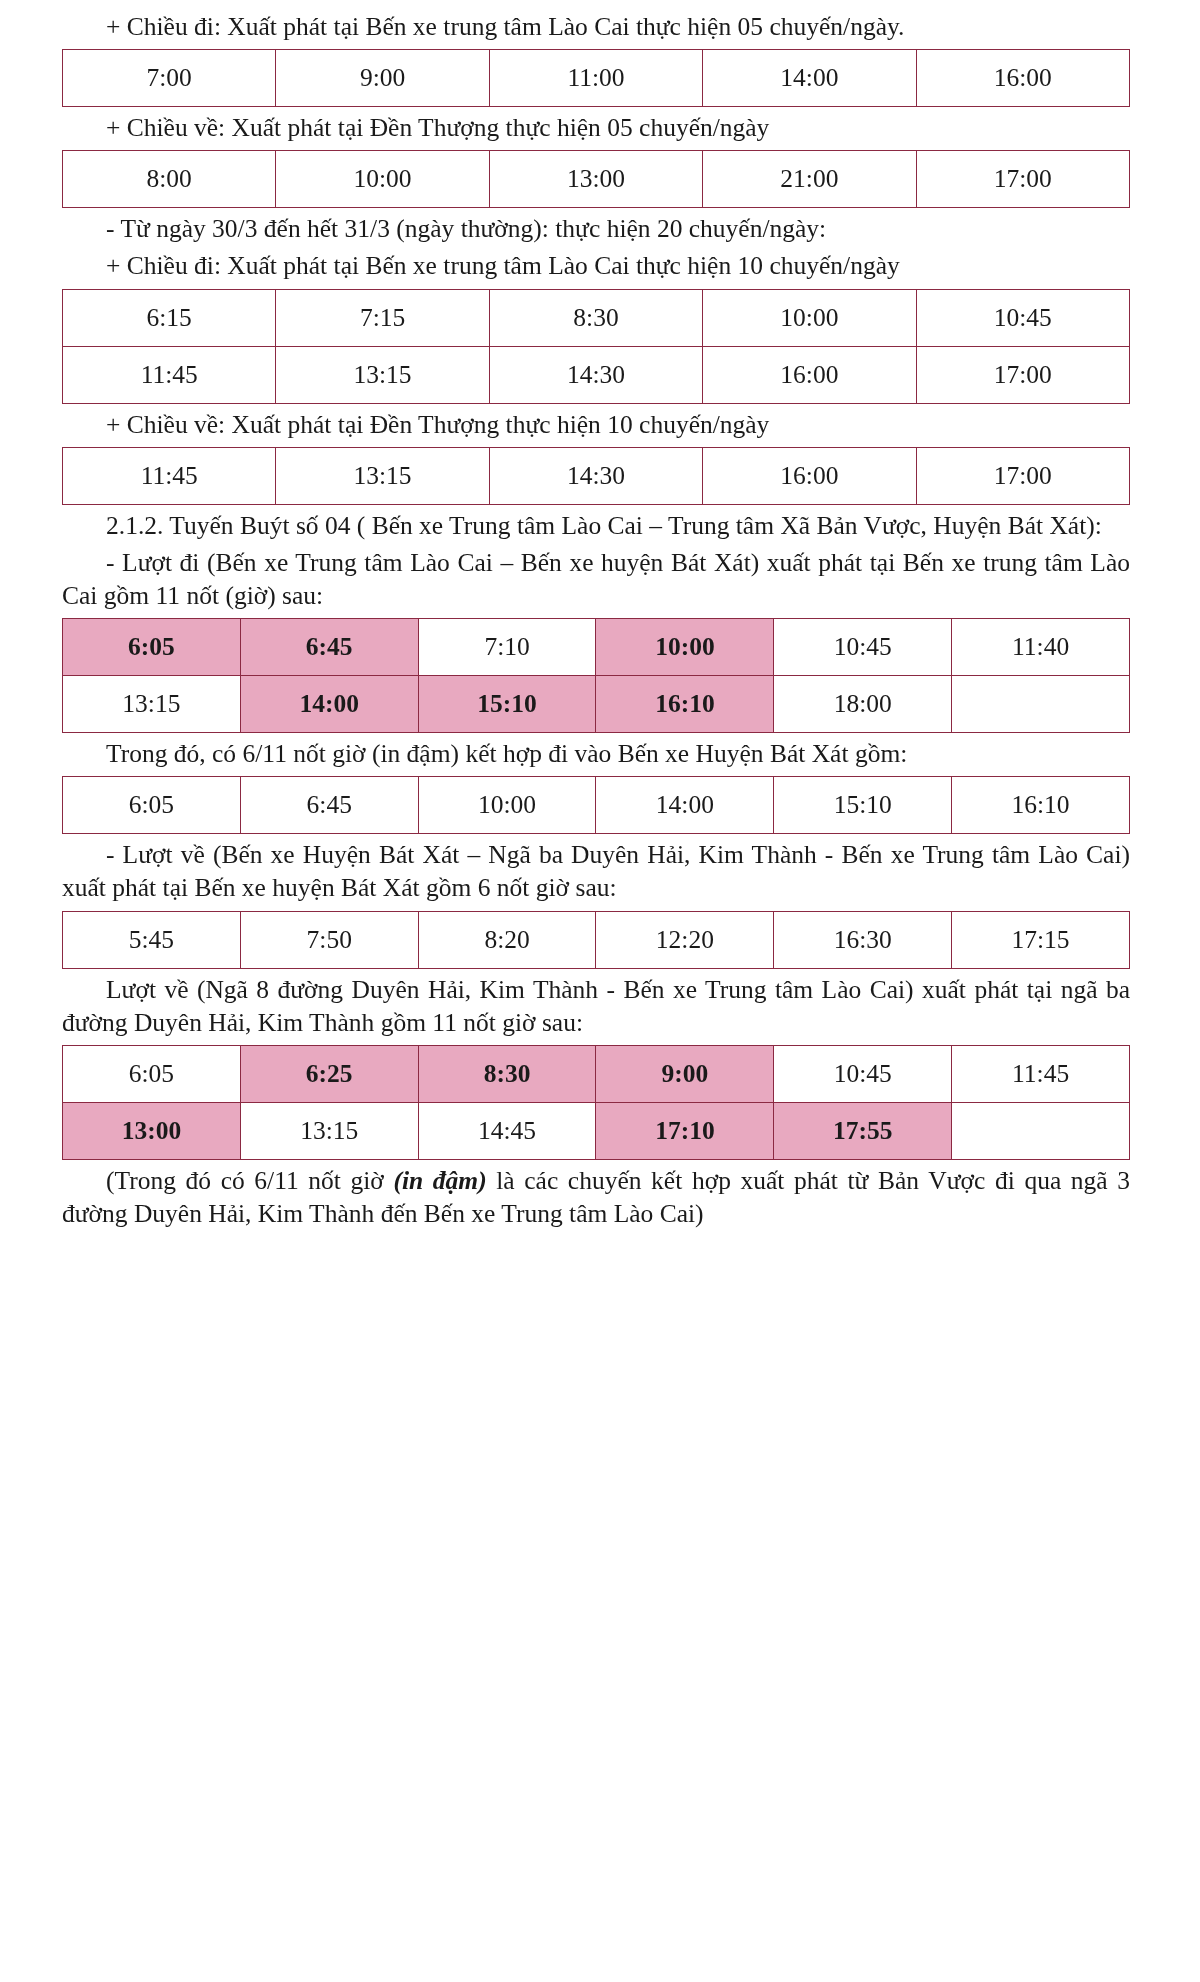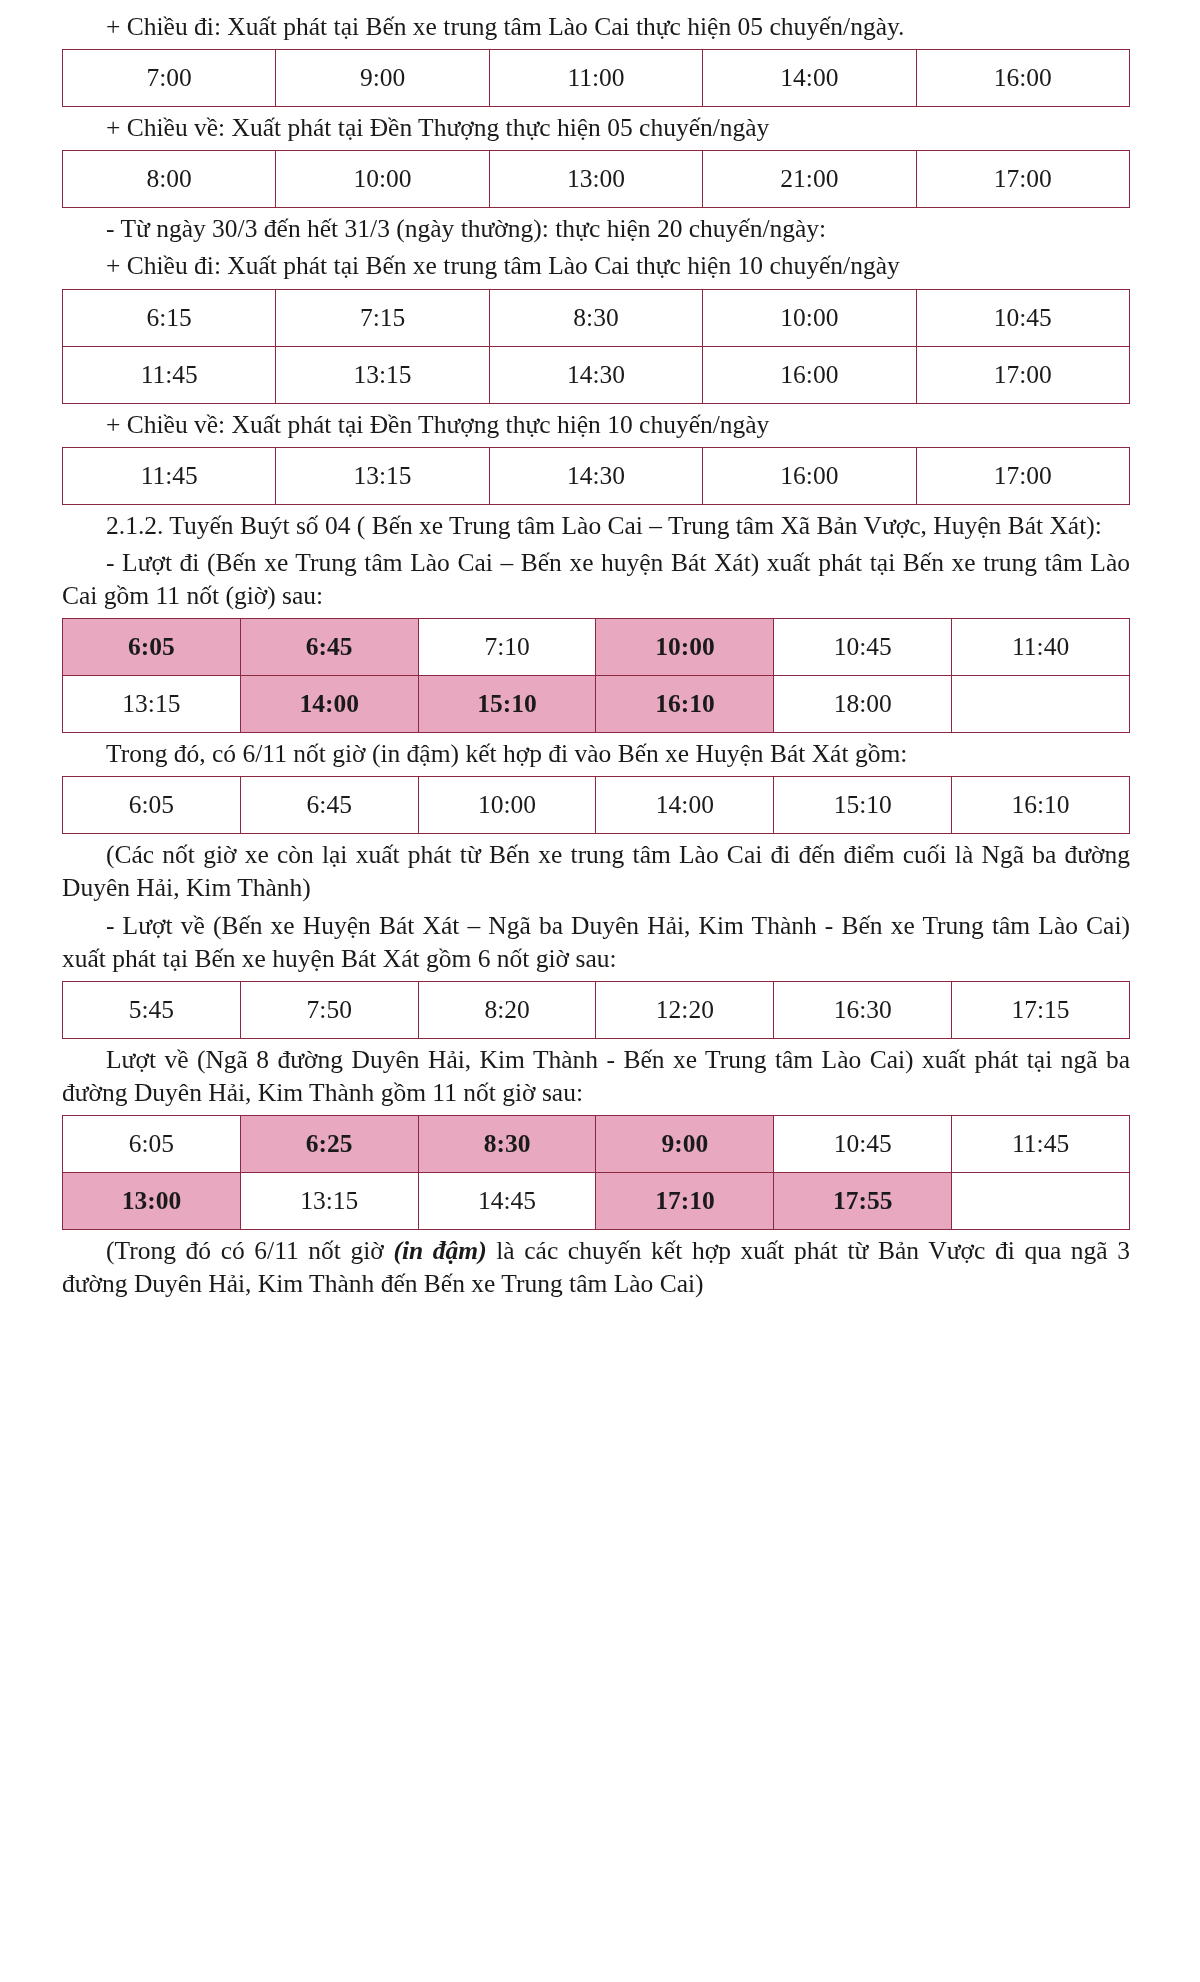--- a/index.html
+++ b/index.html
@@ -158,21 +158,20 @@
           <td>6:05</td>
           <td>6:45</td>
           <td>10:00</td>
           <td>14:00</td>
           <td>15:10</td>
           <td>16:10</td>
         </tr>
       </tbody>
     </table>
 
-  <p class="para">(Các nốt giờ xe còn lại xuất phát từ Bến xe trung tâm Lào Cai đi đến điểm cuối là Ngã ba đường Duyên Hải, Kim Thành)</p>
 
   <p class="para">- Lượt về (Bến xe Huyện Bát Xát – Ngã ba Duyên Hải, Kim Thành - Bến xe Trung tâm Lào Cai) xuất phát tại Bến xe huyện Bát Xát gồm 6 nốt giờ sau:</p>
 
   <table class="times">
       <tbody>
         <tr>
           <td>5:45</td>
           <td>7:50</td>
           <td>8:20</td>
           <td>12:20</td>

